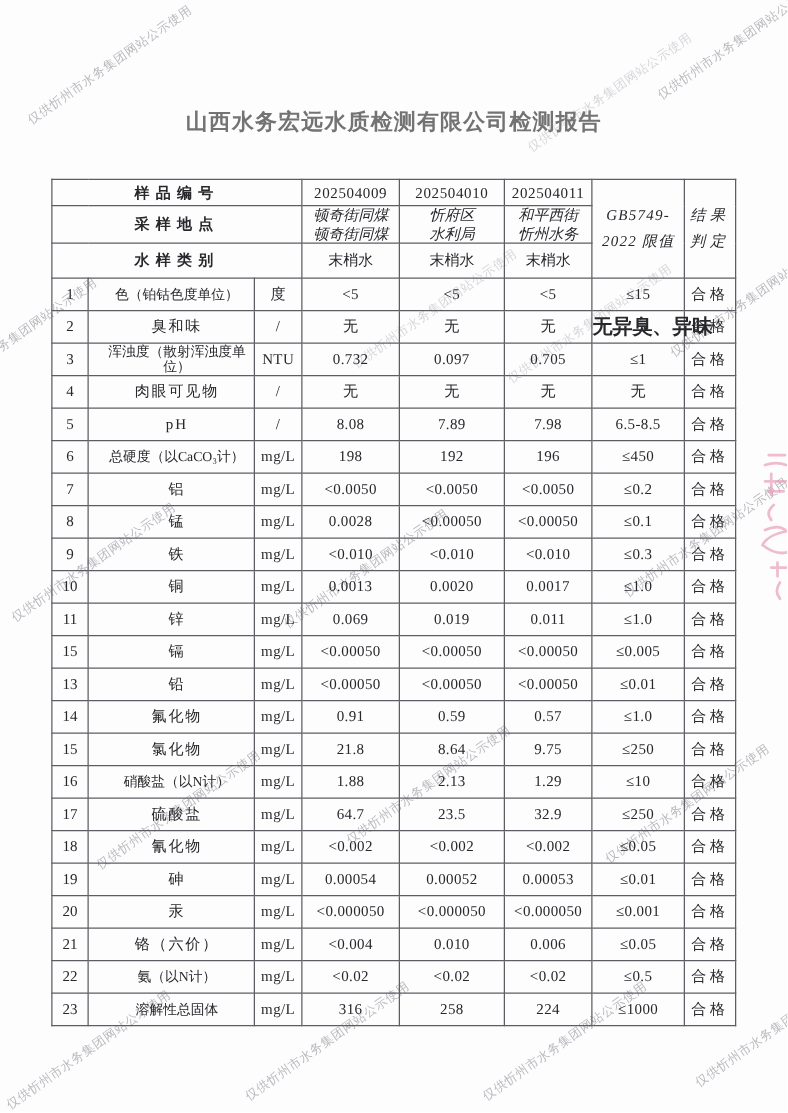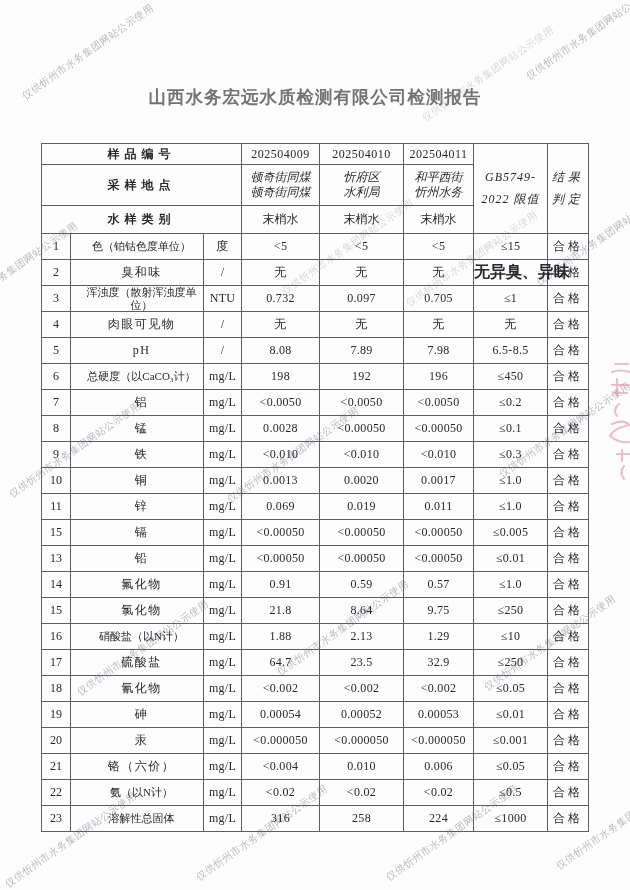--- a/index.html
+++ b/index.html
@@ -51,21 +51,21 @@
   table.report td{
     border:1px solid #5d5d64;
     padding:0;
     text-align:center;
     vertical-align:middle;
     font-size:12px;
     color:#28282c;
     overflow:visible;
   }
   thead tr.r1{height:21px;}
-  thead tr.r2{height:41px;}
+  thead tr.r2{height:30px;}
   thead tr.r3{height:28px;}
   tbody tr{height:26px;}
   .lbl{letter-spacing:5px;font-size:12.5px;font-weight:bold;}
   .sampleno{font-size:12.5px;letter-spacing:0.5px;}
   .ln{display:block;line-height:1.22;font-style:italic;}
   .spread .ln{line-height:1.1;margin:8px 0;letter-spacing:1px;}
   .spread.resulthdr .ln{letter-spacing:4px;}
   .c-no{font-size:12px;}
   .c-item{text-align:left;}
   .c-item > div{padding-left:9px;letter-spacing:1.5px;line-height:1.1;}

